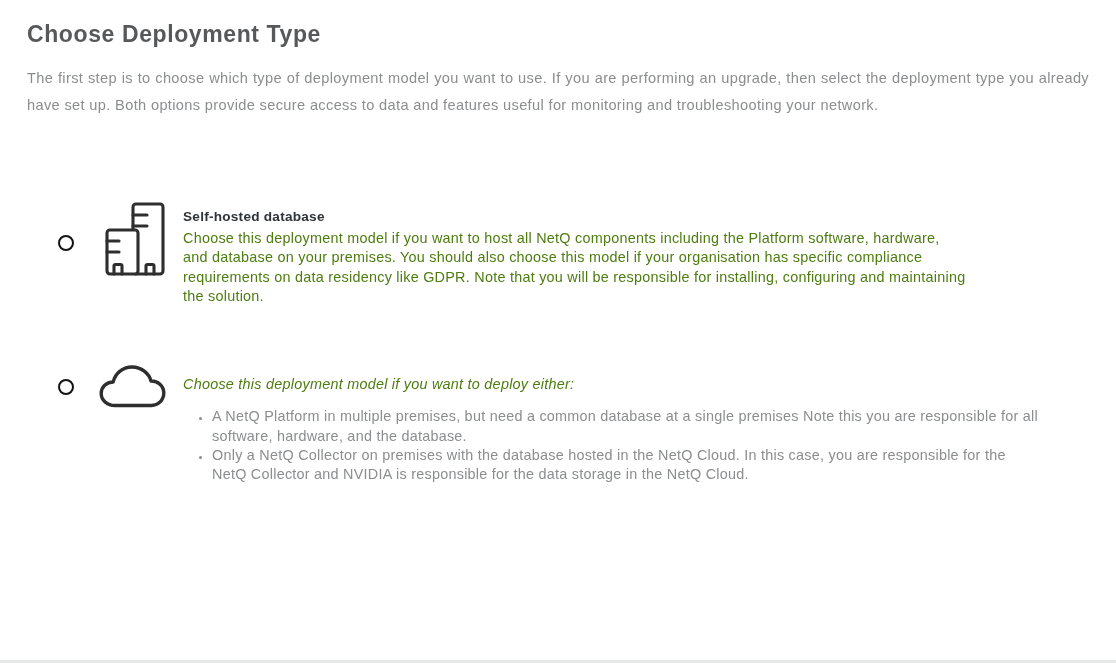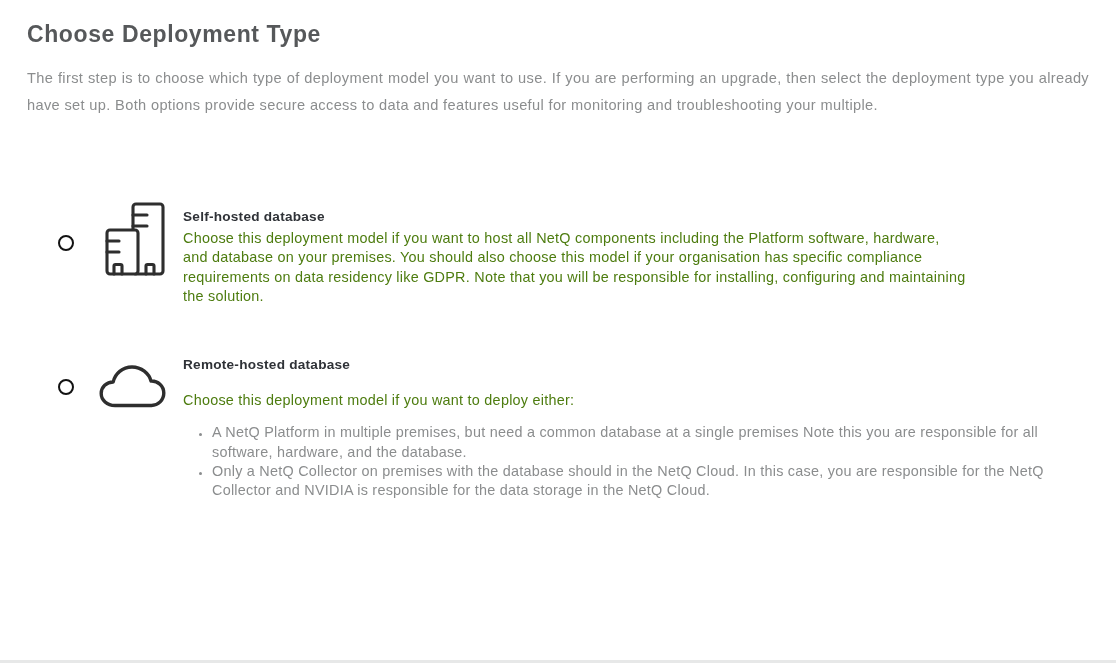--- a/index.html
+++ b/index.html
@@ -71,21 +71,21 @@
     margin: 0;
   }
   .option-desc {
     margin: 5px 0 0 0;
     font-size: 14.4px;
     line-height: 19.3px;
     letter-spacing: 0.25px;
     color: #4d7c0f;
   }
   .option2 .option-title { margin-top: 1px; }
-  .option2 .option-desc { margin-top: 19px; }
+  .option2 .option-desc { margin-top: 19px; font-style: italic; }
   .option-bullets {
     margin: 13px 0 0 0;
     padding-left: 29px;
     font-size: 14.4px;
     line-height: 19.3px;
     letter-spacing: 0.25px;
     color: #8b8d8e;
     width: 832px;
   }
   .option-bullets li::marker {
@@ -108,21 +108,21 @@
   }
   svg { display: block; }
 </style>
 </head>
 <body>
 
 <div class="content">
 
   <h1 class="page-title">Choose Deployment Type</h1>
 
-  <p class="intro">The first step is to choose which type of deployment model you want to use. If you are performing an upgrade, then select the deployment type you already have set up. Both options provide secure access to data and features useful for monitoring and troubleshooting your multiple.</p>
+  <p class="intro">The first step is to choose which type of deployment model you want to use. If you are performing an upgrade, then select the deployment type you already have set up. Both options provide secure access to data and features useful for monitoring and troubleshooting your network.</p>
 
   <div class="options">
 
     <div class="option option1">
       <span class="radio o1-radio" role="radio" aria-checked="false"></span>
       <span class="icon-col o1-icon">
         <svg width="60" height="74" viewBox="0 0 60 74" fill="none" stroke="#2e2e2e" stroke-width="3.1" stroke-linecap="round" stroke-linejoin="round">
           <rect x="28" y="2" width="30" height="70" rx="3" fill="#ffffff"></rect>
           <line x1="28" y1="13" x2="42" y2="13"></line>
           <line x1="28" y1="24" x2="42" y2="24"></line>
@@ -147,25 +147,24 @@
                    C9 44.5 3.2 39 3.2 32.5
                    C3.2 26 8.5 21 15.2 21
                    C17 12.5 24.5 6 34 6
                    C43.5 6 51 12.5 53 20
                    C59.8 19.6 65.8 25 65.8 32
                    C65.8 39 60.2 44.5 53.5 44.5
                    Z" fill="#ffffff"></path>
         </svg>
       </span>
       <div class="option-text o2-text">
-        <div class="option-title">Remote-hosted database</div>
         <p class="option-desc">Choose this deployment model if you want to deploy either:</p>
         <ul class="option-bullets">
           <li>A NetQ Platform in multiple premises, but need a common database at a single premises Note this you are responsible for all software, hardware, and the database.</li>
-          <li>Only a NetQ Collector on premises with the database should in the NetQ Cloud. In this case, you are responsible for the NetQ Collector and NVIDIA is responsible for the data storage in the NetQ Cloud.</li>
+          <li>Only a NetQ Collector on premises with the database hosted in the NetQ Cloud. In this case, you are responsible for the NetQ Collector and NVIDIA is responsible for the data storage in the NetQ Cloud.</li>
         </ul>
       </div>
     </div>
 
   </div>
 </div>
 
 <div class="bottom-strip"></div>
 
 </body></html>

